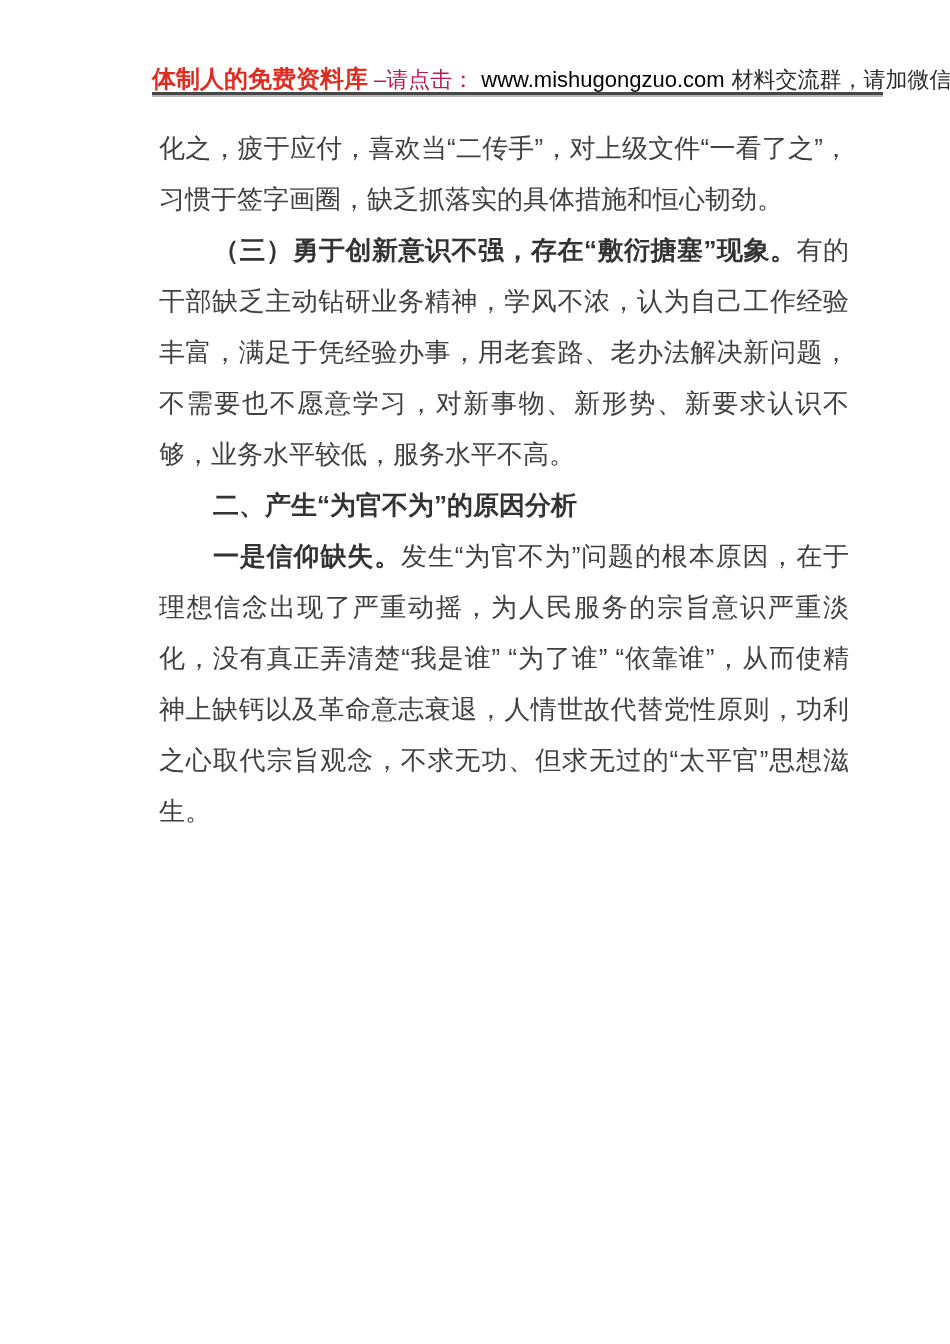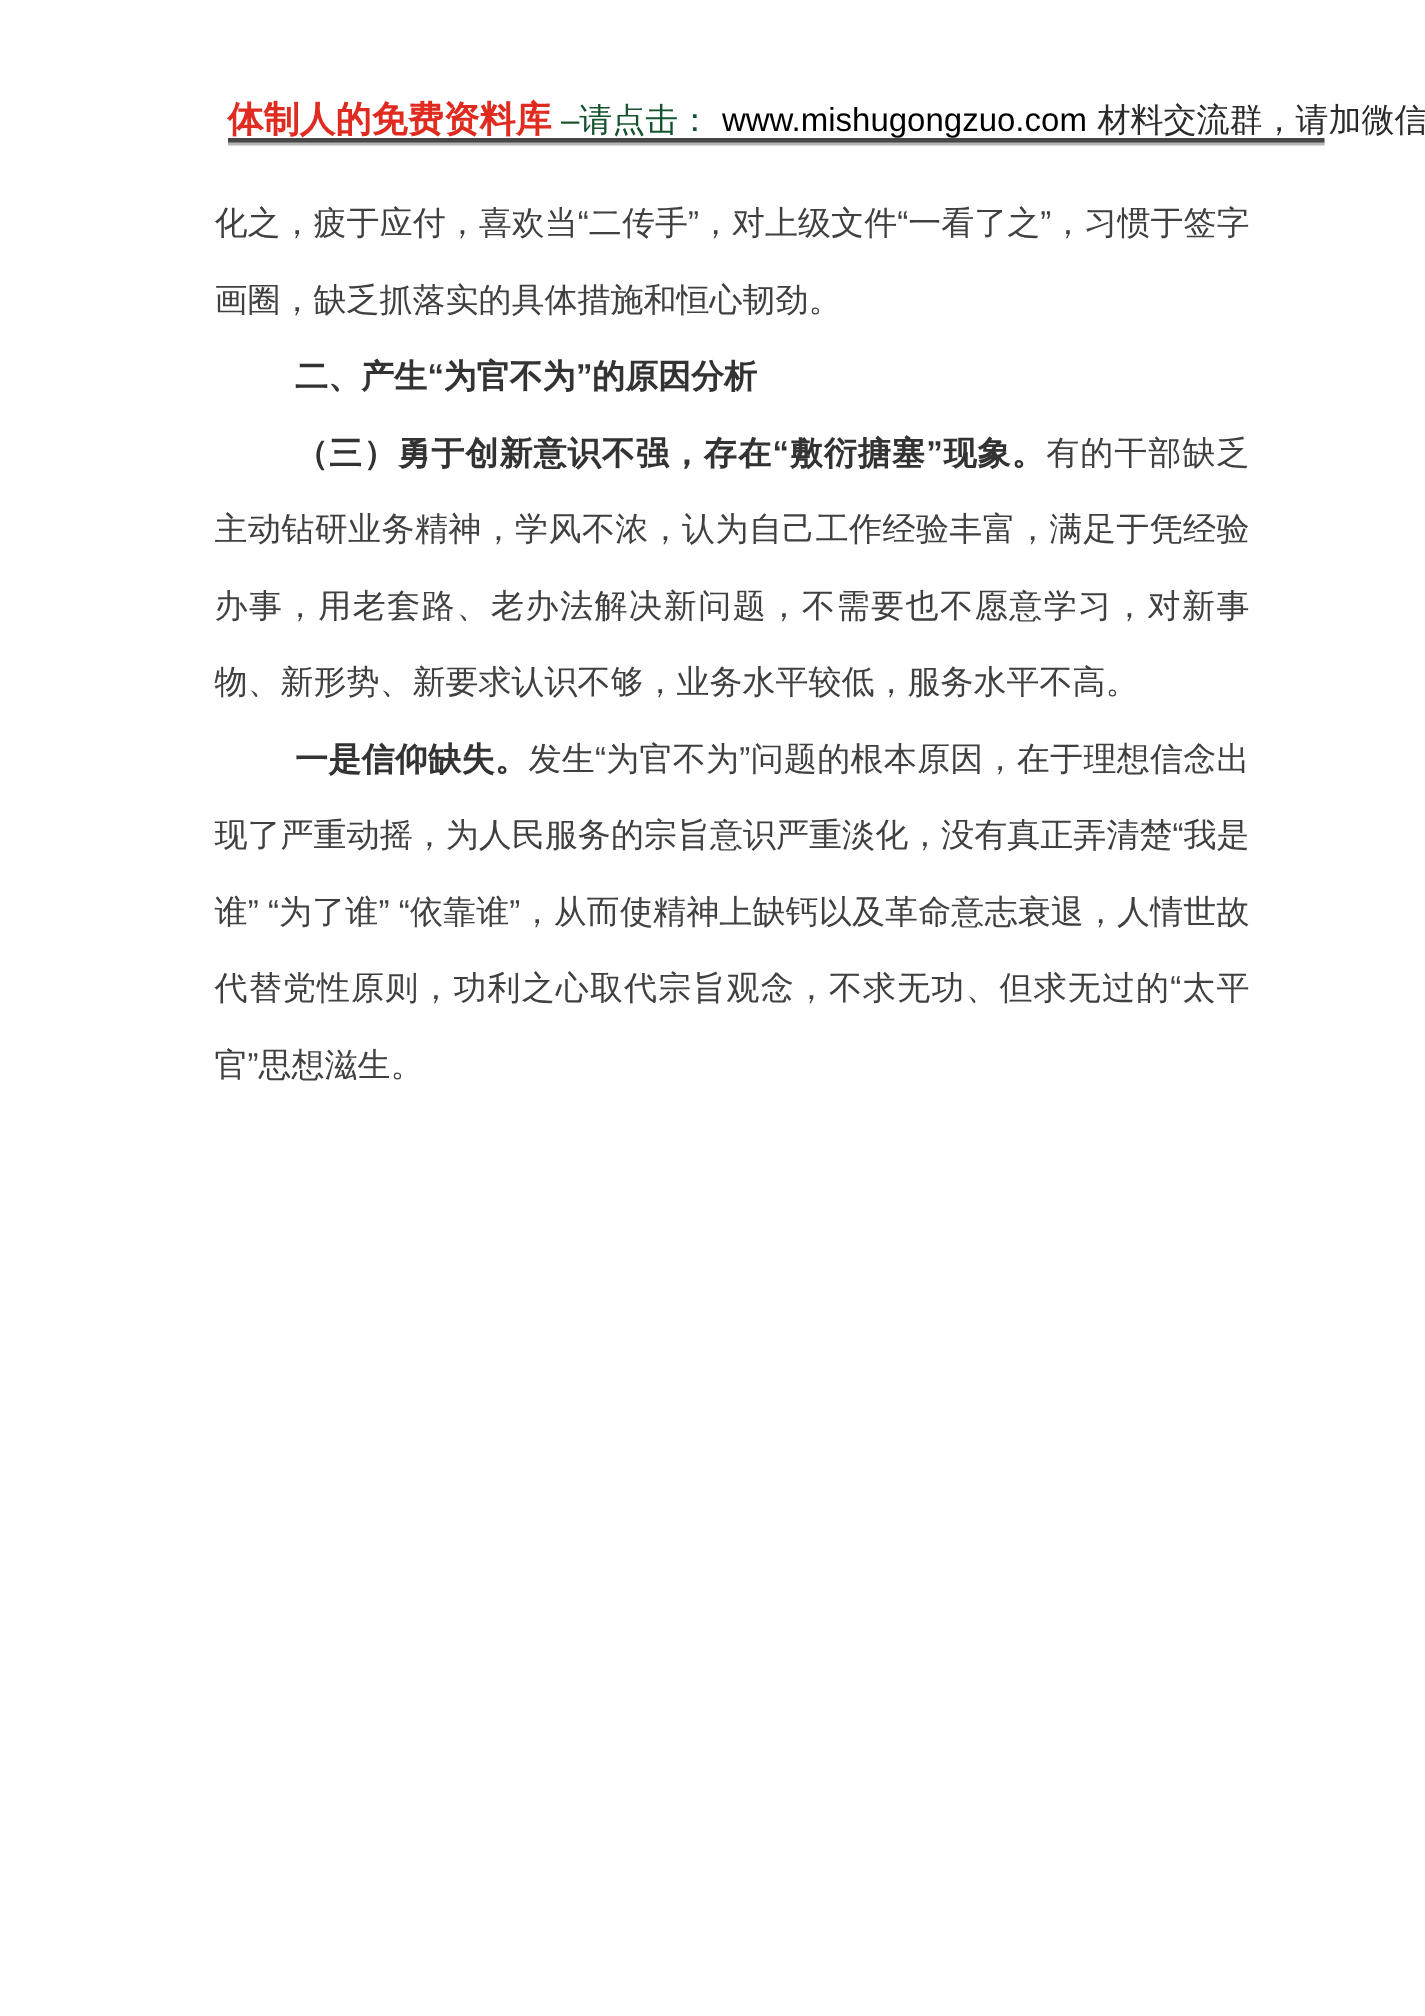--- a/index.html
+++ b/index.html
@@ -25,21 +25,21 @@
     font-size: 22px;
     color: #262626;
   }
   .brand {
     font-size: 24px;
     font-weight: bold;
     color: #e02b20;
     margin-right: 6px;
   }
   .click-text {
-    color: #14532d;
+    color: #be185d;
     text-align: right;
   }
   .link {
     color: #2878be;
     margin: 0 7px;
     text-decoration: none;
     cursor: pointer;
   }
   .suffix {
     color: #2b2b2b;
@@ -49,24 +49,24 @@
     left: 152px;
     top: 92px;
     width: 731px;
     height: 3px;
     background: #474747;
     box-shadow: 0 2px 0 #b5b5b5;
   }
   
   .body-text {
     position: absolute;
-    left: 143px;
+    left: 159px;
     top: 123px;
     width: 690px;
-    font-size: 22px;
+    font-size: 26px;
     line-height: 51px;
     color: #404040;
     text-align: justify;
     text-justify: inter-ideograph;
   }
   p.para {
     margin: 0;
     padding: 0;
   }
   p.indent {
@@ -84,18 +84,18 @@
 <div class="page">
 
   <div class="header">
     <span class="brand" style="color: rgb(224, 43, 32); text-align: center;">体制人的免费资料库</span><span class="click-text">–请点击：</span><span class="link" style="color: #000000;">www.mishugongzuo.com</span><span class="suffix">材料交流群，请加微信 tizhisiri</span>
   </div>
 
   <div class="header-rule" style="background: rgb(71, 71, 71);"></div>
 
   <div class="body-text" style="color: rgb(64, 64, 64);">
       <p class="para"><span class="seg">化之，疲于应付，喜欢当“二传手”，对上级文件“一看了之”，习惯于签字画圈，缺乏抓落实的具体措施和恒心韧劲。</span></p>
+      <p class="para indent"><span class="seg bold">（三）勇于创新意识不强，存在“敷衍搪塞”现象。</span><span class="seg">有的干部缺乏主动钻研业务精神，学风不浓，认为自己工作经验丰富，满足于凭经验办事，用老套路、老办法解决新问题，不需要也不愿意学习，对新事物、新形势、新要求认识不够，业务水平较低，服务水平不高。</span></p>
       <p class="para indent"><span class="seg bold">二、产生“为官不为”的原因分析</span></p>
-      <p class="para indent"><span class="seg bold">（三）勇于创新意识不强，存在“敷衍搪塞”现象。</span><span class="seg">有的干部缺乏主动钻研业务精神，学风不浓，认为自己工作经验丰富，满足于凭经验办事，用老套路、老办法解决新问题，不需要也不愿意学习，对新事物、新形势、新要求认识不够，业务水平较低，服务水平不高。</span></p>
       <p class="para indent"><span class="seg bold">一是信仰缺失。</span><span class="seg">发生“为官不为”问题的根本原因，在于理想信念出现了严重动摇，为人民服务的宗旨意识严重淡化，没有真正弄清楚“我是谁” “为了谁” “依靠谁”，从而使精神上缺钙以及革命意志衰退，人情世故代替党性原则，功利之心取代宗旨观念，不求无功、但求无过的“太平官”思想滋生。</span></p>
     </div>
 
 </div>
 
 </body></html>

